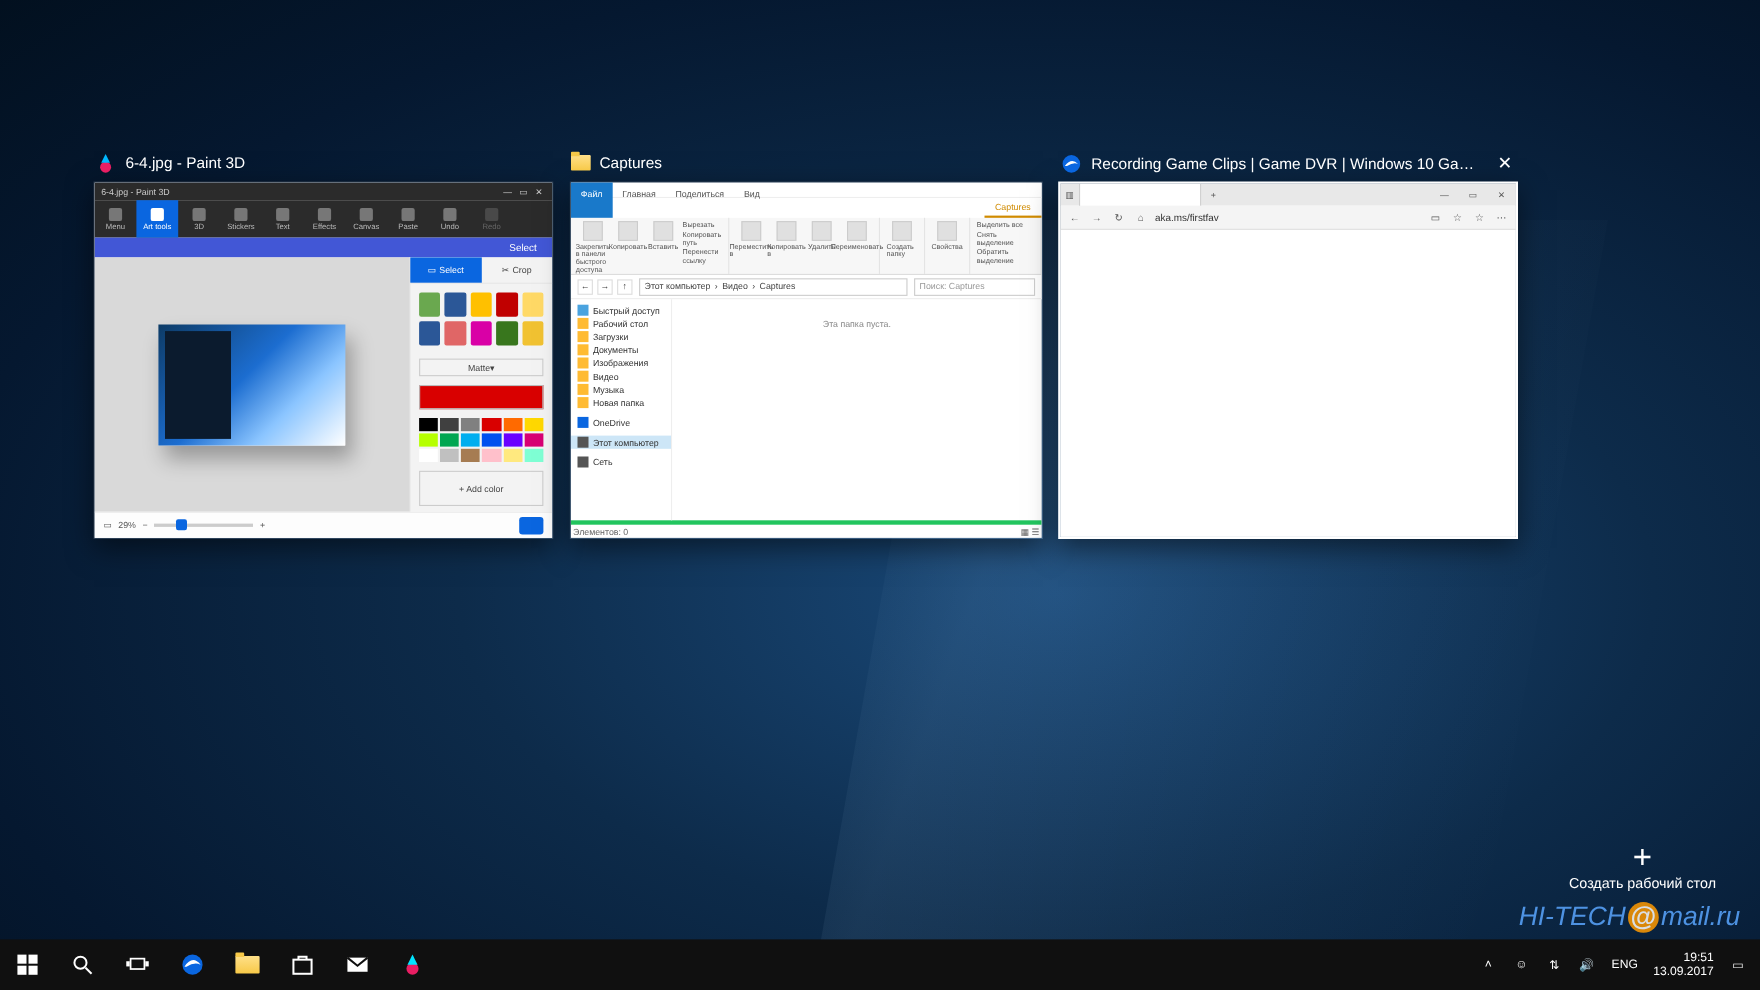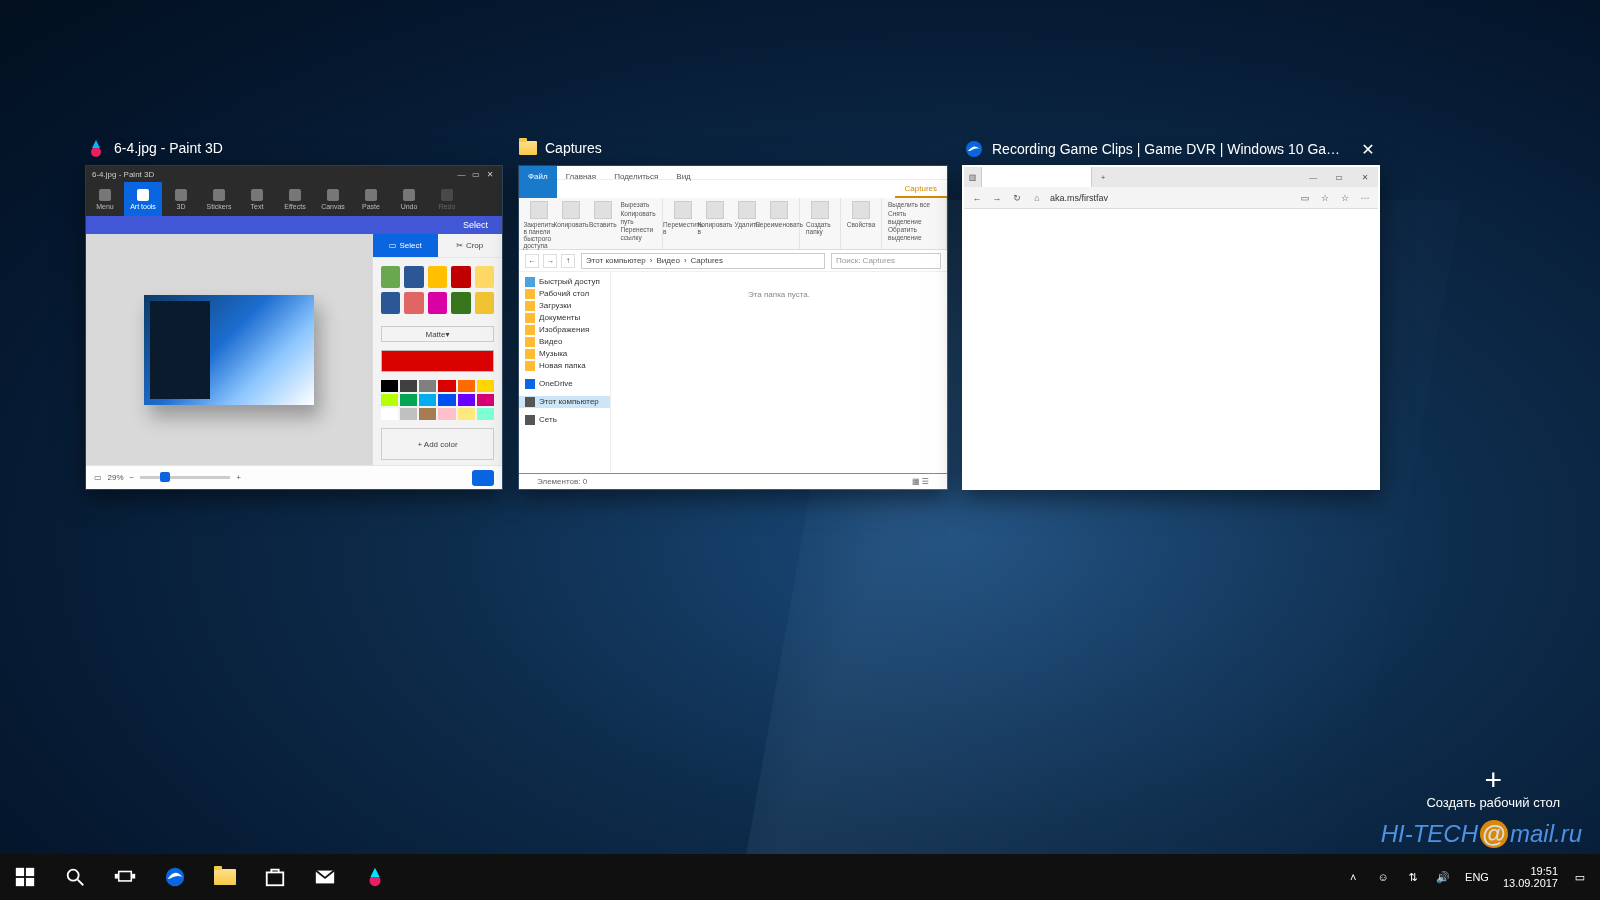--- a/index.html
+++ b/index.html
@@ -84,26 +84,26 @@
   .ex-ribbon .bigbtn{width:28px;display:flex;flex-direction:column;align-items:center;gap:2px;}
   .ex-ribbon .bigbtn .ic{width:18px;height:18px;background:#e0e0e0;border:1px solid #ccc;}
   .ex-ribbon .mini{display:flex;flex-direction:column;gap:1px;line-height:1.2;}
   .ex-addr{height:22px;display:flex;align-items:center;gap:6px;padding:0 6px;background:#fff;font-size:8px;color:#444;border-bottom:1px solid #eee;}
   .ex-addr .nav{display:flex;gap:4px;}
   .ex-addr .nav span{width:14px;height:14px;border:1px solid #ddd;display:flex;align-items:center;justify-content:center;}
   .ex-addr .path{flex:1;border:1px solid #ccc;height:16px;display:flex;align-items:center;padding:0 4px;gap:4px;}
   .ex-addr .search{width:110px;border:1px solid #ccc;height:16px;display:flex;align-items:center;padding:0 4px;color:#999;}
   .ex-body{display:flex;height:calc(100% - 14px - 18px - 52px - 22px - 16px);}
   .ex-tree{width:92px;border-right:1px solid #eee;font-size:8px;color:#333;padding:4px 0;overflow:hidden;}
-  .ex-tree .item{display:flex;gap:4px;padding:1px 6px;white-space:nowrap;}
+  .ex-tree .item{display:flex;align-items:center;gap:4px;padding:1px 6px;white-space:nowrap;}
   .ex-tree .item.sel{background:#cde6f7;}
   .ex-tree .fic{width:10px;height:10px;background:#ffbb33;flex:0 0 10px;}
   .ex-tree .section{margin-top:6px;}
   .ex-content{flex:1;display:flex;align-items:flex-start;justify-content:center;padding-top:18px;color:#888;font-size:8px;}
-  .ex-status{height:16px;border-top:1px solid #22c55e;font-size:8px;color:#666;display:flex;align-items:center;padding:0 18px;justify-content:space-between;text-align:center;}
+  .ex-status{height:16px;border-top:4px solid #22c55e;font-size:8px;color:#666;display:flex;align-items:center;padding:0 2px;justify-content:space-between;text-align:center;}
 
   
   .edge-tabbar{height:20px;background:#e8e8e8;display:flex;align-items:stretch;font-size:8px;color:#555;}
   .edge-tabbar .bk{width:18px;display:flex;align-items:center;justify-content:center;border-right:1px solid #ccc;}
   .edge-tabbar .tab{width:110px;border-right:1px solid #ccc;background:#fff;display:flex;align-items:center;padding:0 6px;}
   .edge-tabbar .plus{width:22px;display:flex;align-items:center;justify-content:center;}
   .edge-tabbar .sp{flex:1;}
   .edge-tabbar .wbtn{width:26px;display:flex;align-items:center;justify-content:center;}
   .edge-tool{height:22px;background:#f4f4f4;border-bottom:1px solid #ddd;display:flex;align-items:center;font-size:9px;color:#555;gap:6px;padding:0 6px;}
   .edge-tool .ic{width:14px;height:14px;display:flex;align-items:center;justify-content:center;}

